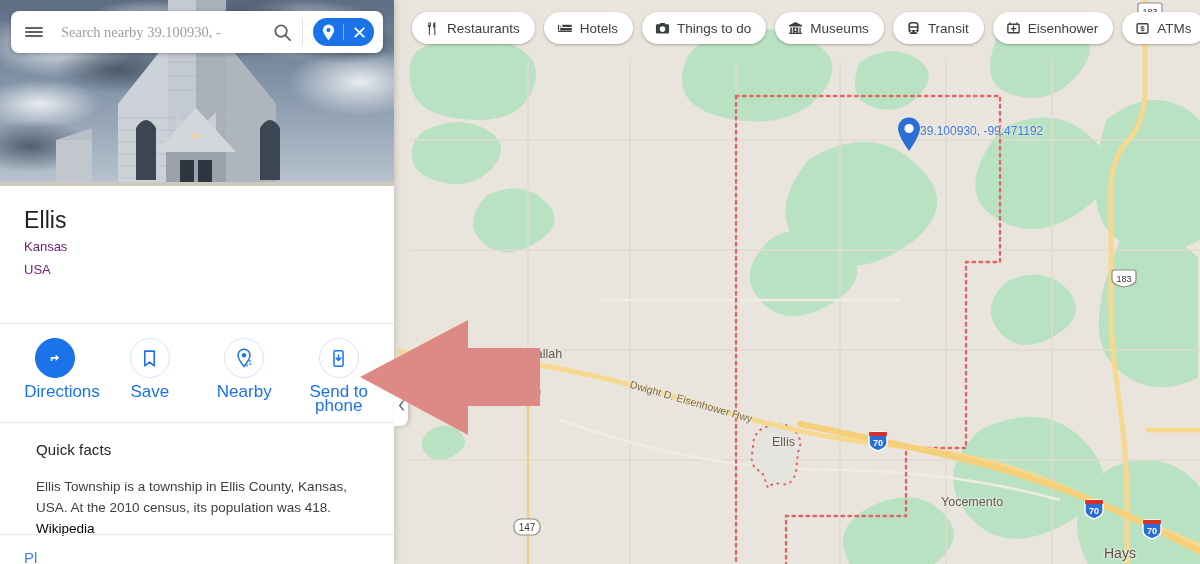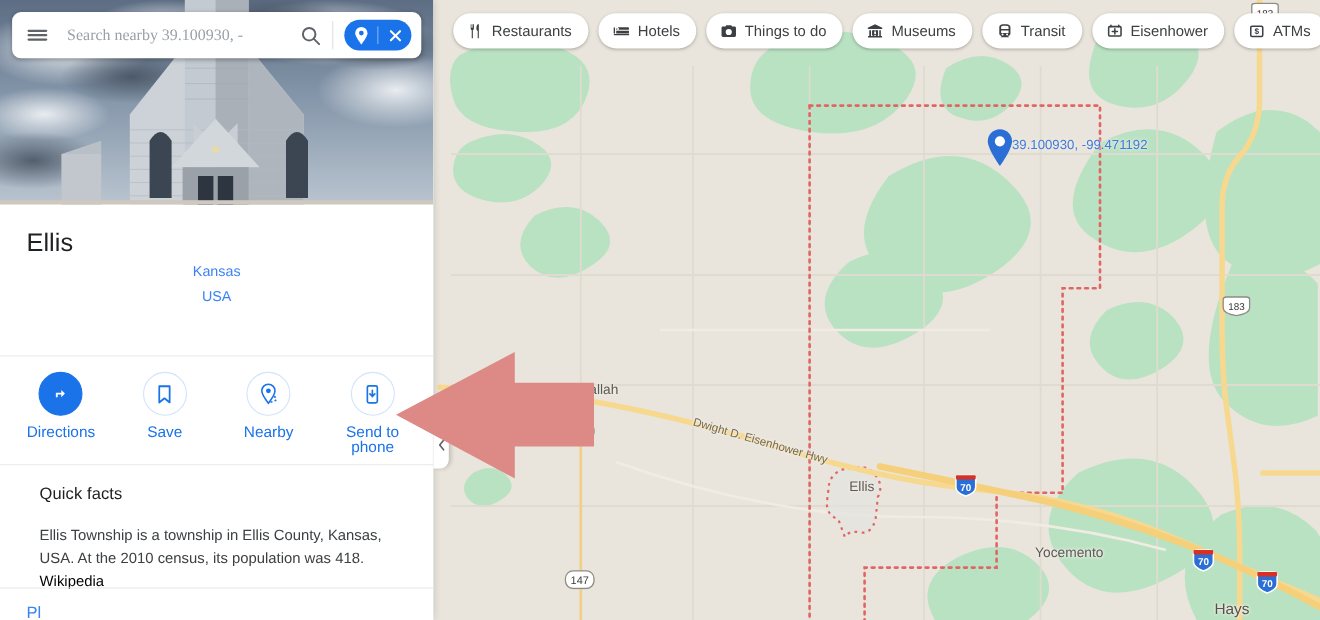--- a/index.html
+++ b/index.html
@@ -65,33 +65,33 @@
   .pill {
     display: flex; align-items: center; height: 28px; margin: 0 9px 0 10px;
     background: #1a73e8; border-radius: 15px; cursor: pointer;
   }
   .pill-seg { display: flex; align-items: center; justify-content: center; width: 30px; height: 28px; }
   .pill-div { width: 1px; height: 16px; background: rgba(255,255,255,0.45); }
 
   
   .place-head { position: absolute; left: 0; top: 186px; width: 394px; padding: 20px 24px 16px 24px; }
   .place-title { font-size: 23px; font-weight: 400; color: #202124; line-height: 28px; letter-spacing: .1px; }
-  .place-sub { font-size: 13px; color: #3b82f6; line-height: 20px; margin-top: 3px; text-align: center; }
+  .place-sub { font-size: 13px; color: #701a75; line-height: 20px; margin-top: 3px; }
   .panel-div { height: 1px; background: #e8eaed; }
 
   
   .actions { position: absolute; left: 0; top: 324px; width: 394px; height: 98px; display: flex; padding: 14px 8px 0 8px; }
   .action { flex: 1; display: flex; flex-direction: column; align-items: center; cursor: pointer; }
   .act-circle {
     width: 40px; height: 40px; border-radius: 50%;
     display: flex; align-items: center; justify-content: center;
     border: 1px solid #d2e3fc; background: #fff;
   }
   .act-circle.filled { background: #1a73e8; border-color: #1a73e8; }
-  .act-label { font-size: 14px; color: #1a73e8; text-align: center; line-height: 14px; margin-top: 7px; max-width: 62px; }
+  .act-label { font-size: 17px; color: #1a73e8; text-align: center; line-height: 14px; margin-top: 7px; max-width: 62px; }
 
   
   .qf { position: absolute; left: 0; top: 423px; width: 394px; padding: 18px 24px 18px 36px; }
   .qf-title { font-size: 15px; color: #202124; font-weight: 500; letter-spacing: .1px; }
   .qf-body { font-size: 13.5px; color: #3c4043; line-height: 21px; margin-top: 18px; }
   .wikilink { color: #000000; cursor: pointer; }
   .section-stub { position: absolute; left: 0; top: 535px; width: 394px; }
   .stub-text { padding: 14px 24px 0 24px; font-size: 15px; color: #3b82f6; font-weight: 500; height: 29px; overflow: hidden; }
 
   

